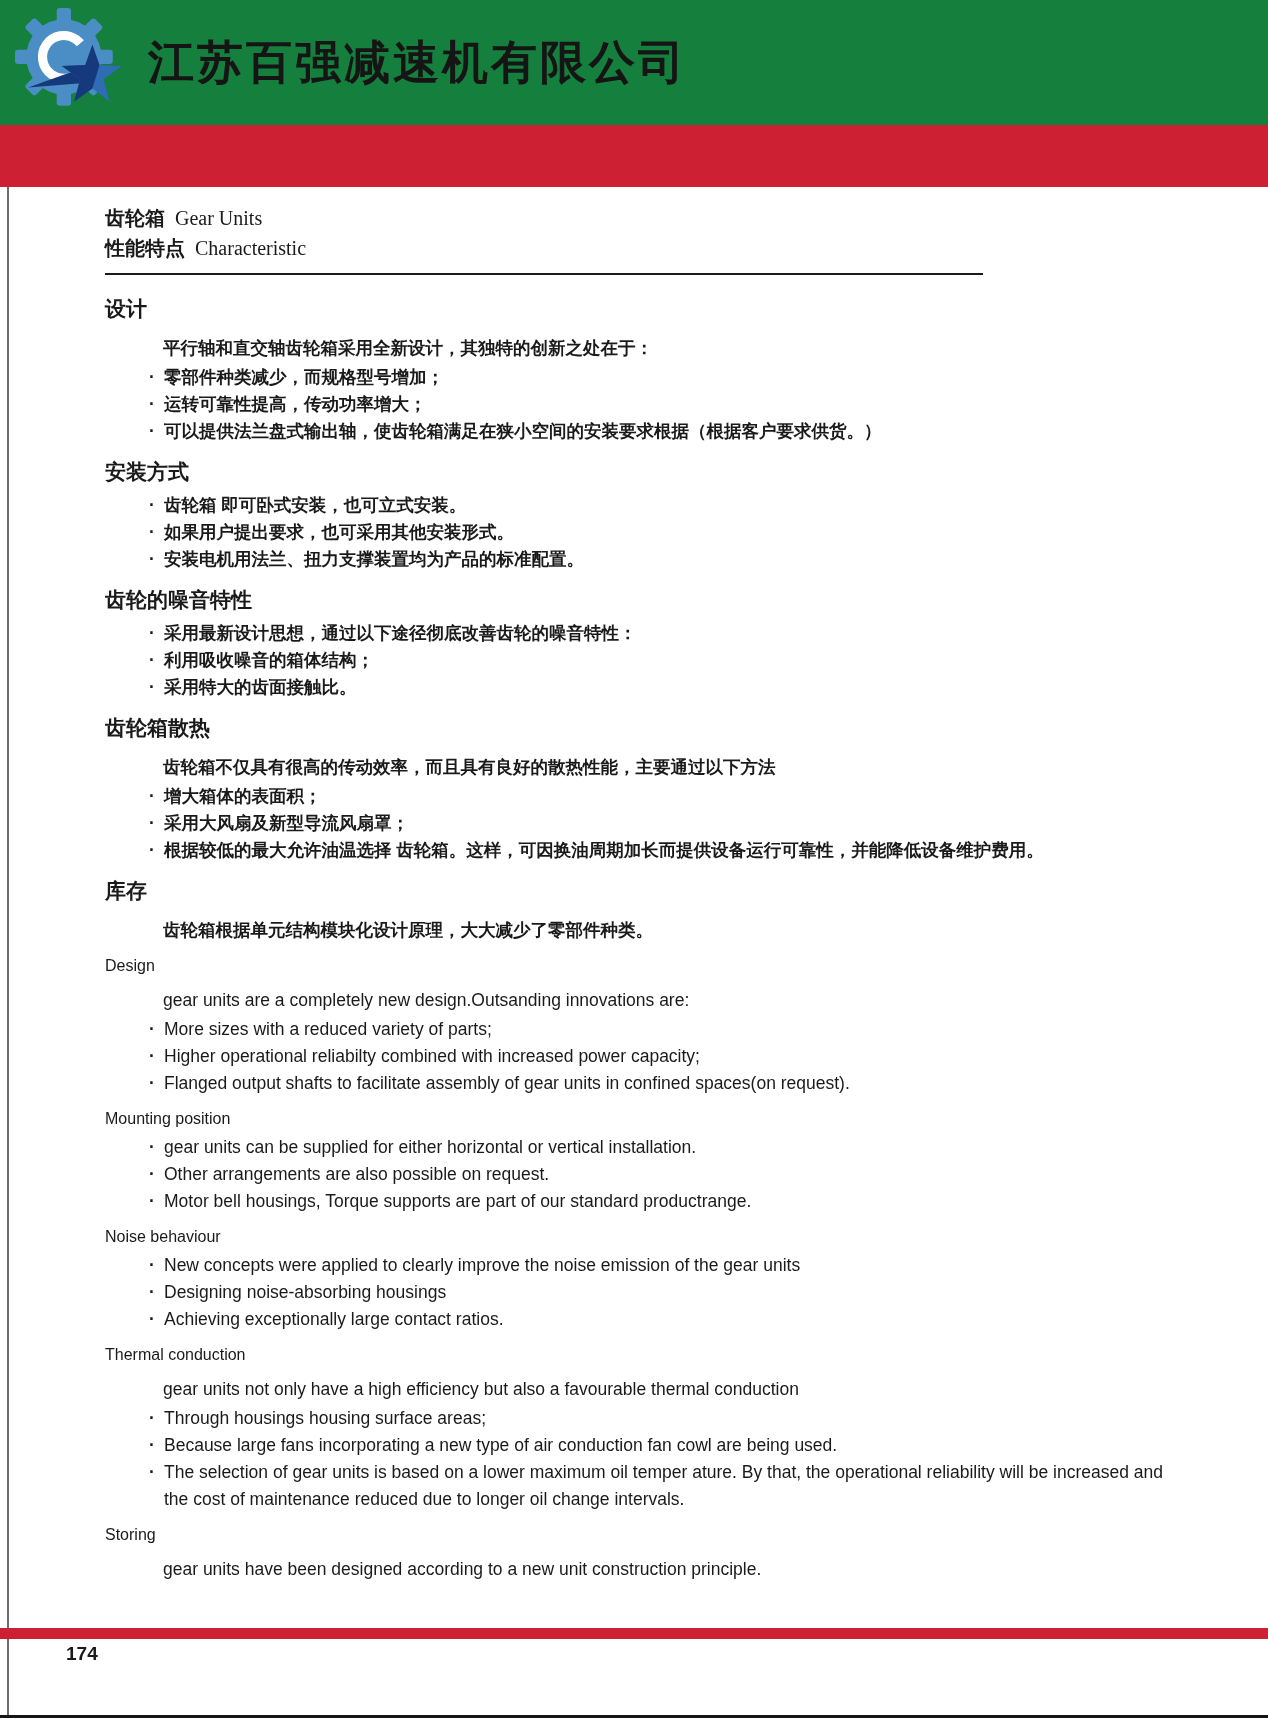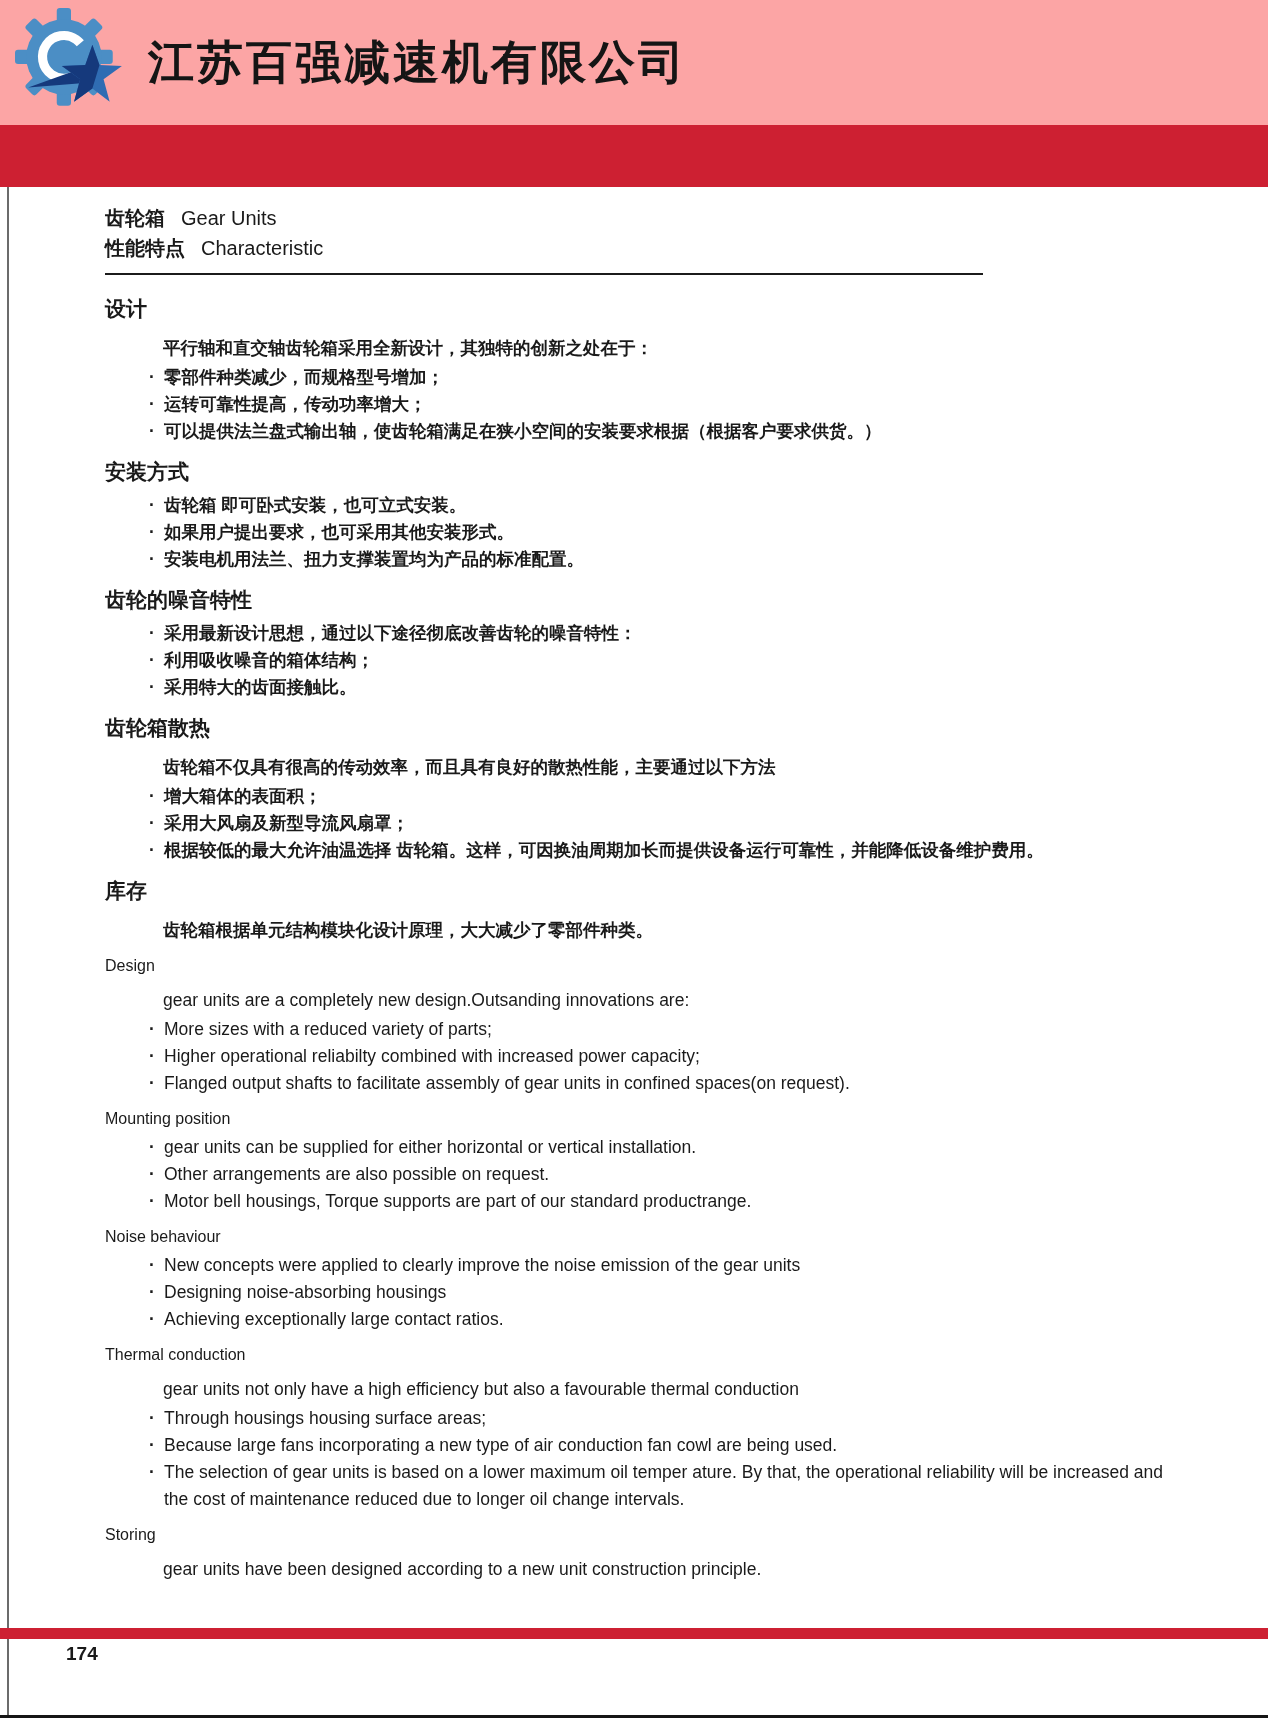--- a/index.html
+++ b/index.html
@@ -11,40 +11,40 @@
     font-family:"Liberation Sans", sans-serif;
     color:#1a1a1a;
     overflow:hidden;
     box-sizing:border-box;
   }
   
   .hdr{
     height:125px;
     display:flex;
     align-items:center;
-    background:#fca5a5;
+    background:#15803d;
   }
   .logo{width:126px;height:114px;margin-left:8px;flex:0 0 auto;}
   .company{
     font-size:46px;
     font-weight:700;
     letter-spacing:3px;
     color:#151515;
     margin-left:14px;
     white-space:nowrap;
   }
   .banner{height:62px;background:var(--red,#cd2032);}
   
   .left-line{position:absolute;left:7px;top:187px;bottom:3px;width:2px;background:#6b6b6b;}
   .bottom-line{position:absolute;left:0;right:0;bottom:1px;height:3px;background:#161616;}
   
   .content{padding:16px 90px 0 105px;}
   .title-line{font-size:20px;line-height:30px;}
   .title-line .zh{font-weight:700;}
-  .title-line .en{font-weight:400;margin-left:16px;}
+  .title-line .en{font-weight:400;margin-left:10px;font-family:Liberation Serif, serif;}
   .title-rule{width:878px;height:2px;background:#1b1b1b;margin-top:10px;margin-bottom:20px;}
   .section h2{margin:13px 0 6px 0;}
   .section h2.zh{font-size:21px;font-weight:700;}
   .section h2.en{font-size:16px;font-weight:400;}
   .intro{margin:12px 0 2px 58px;line-height:27px;}
   .bullets{margin-left:44px;}
   .bullet{position:relative;padding-left:15px;line-height:27px;}
   .bullet .dot{position:absolute;left:0;top:0;font-weight:700;}
   .zh-text{font-weight:600;font-size:17.5px;}
   .en-text{font-weight:400;font-size:17.5px;}

